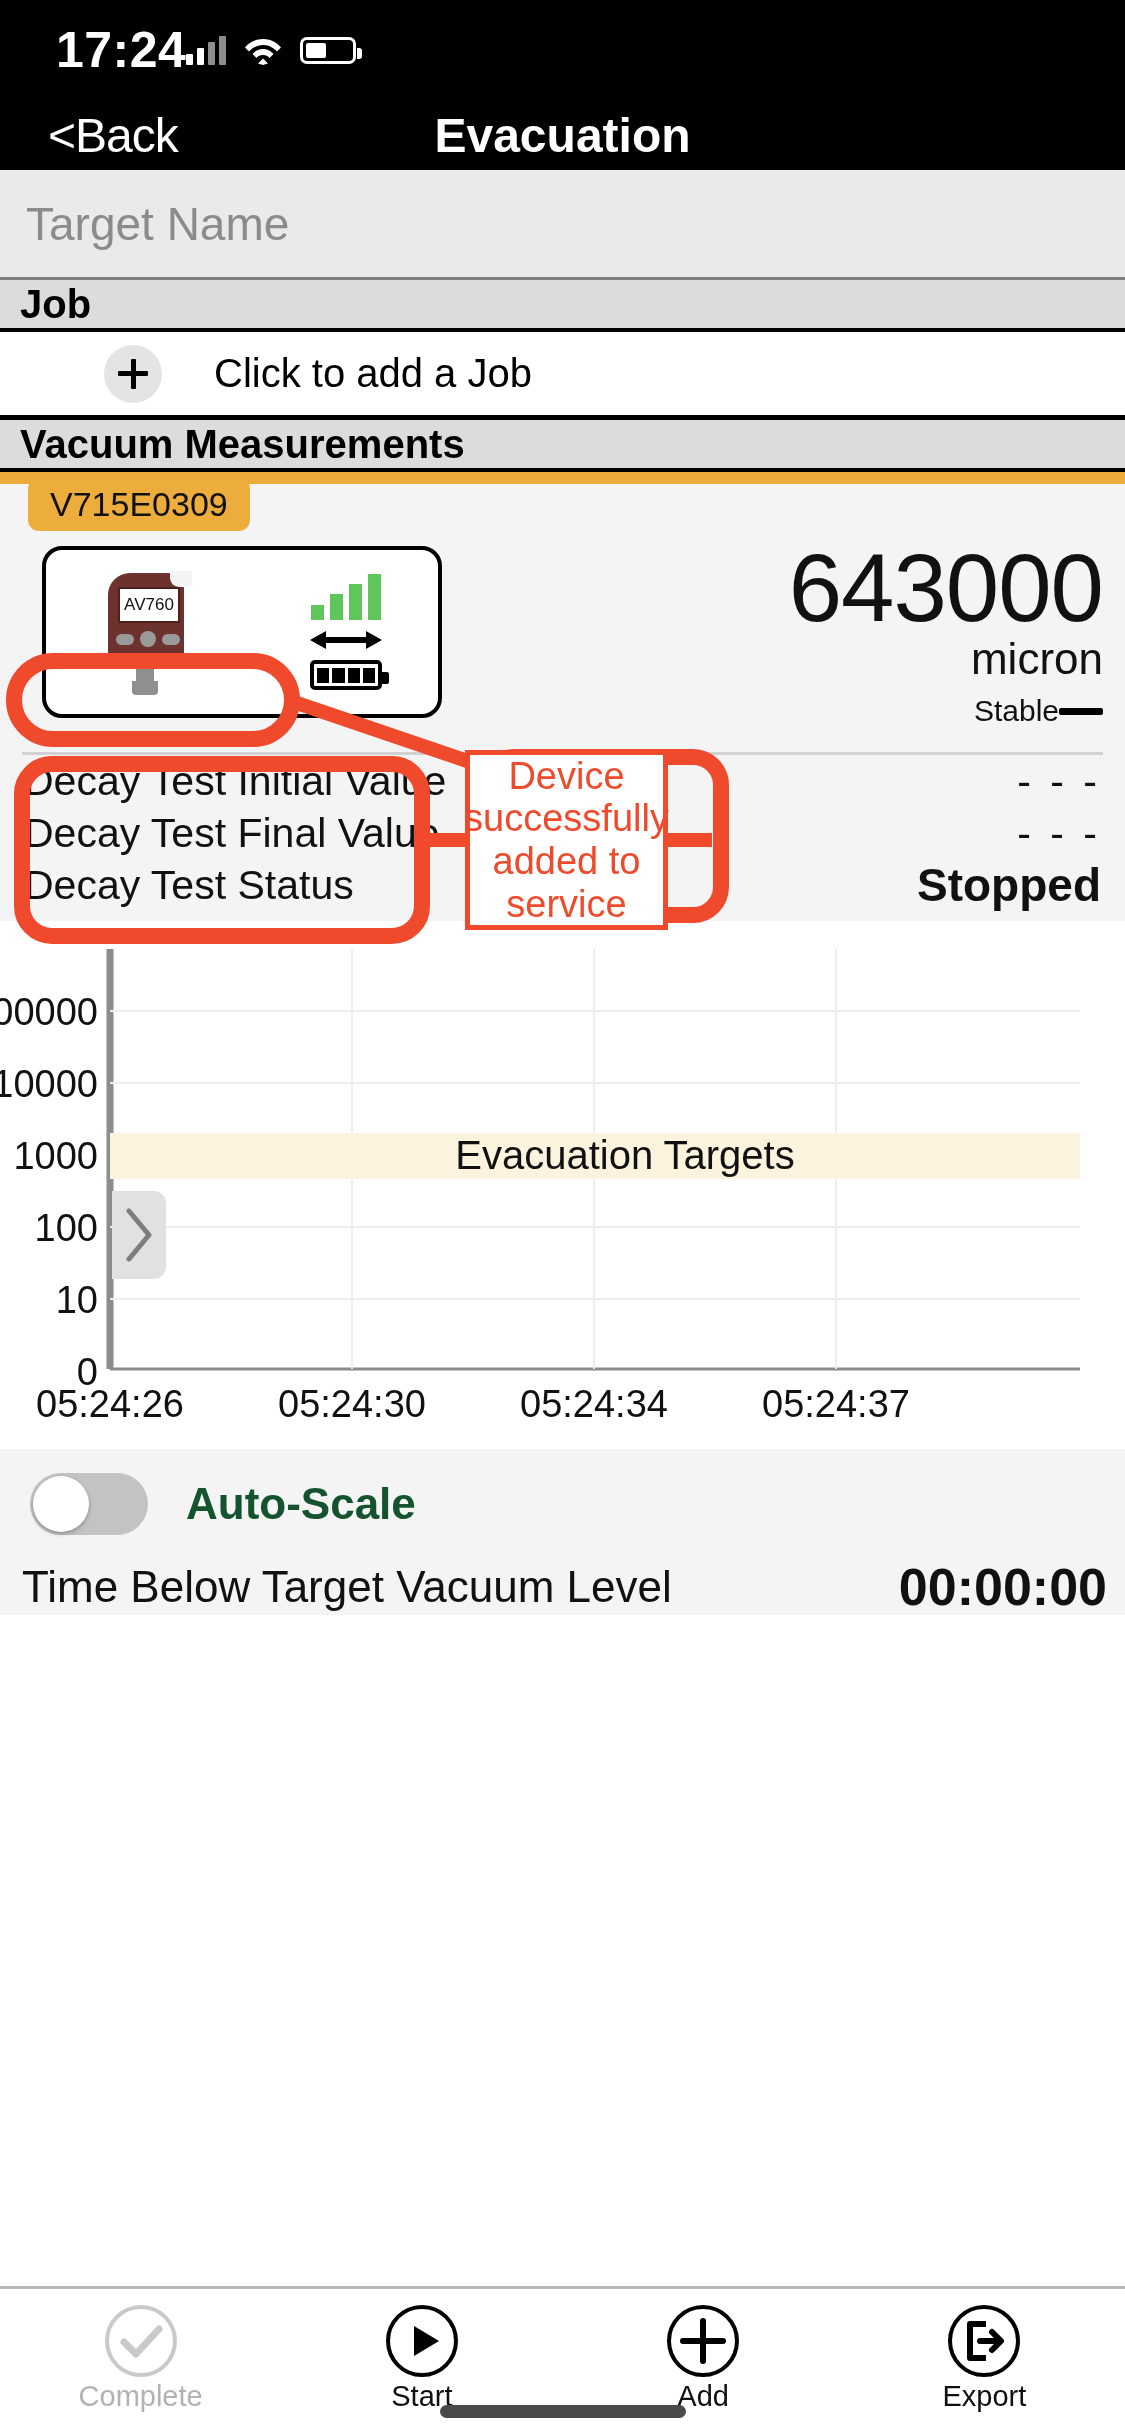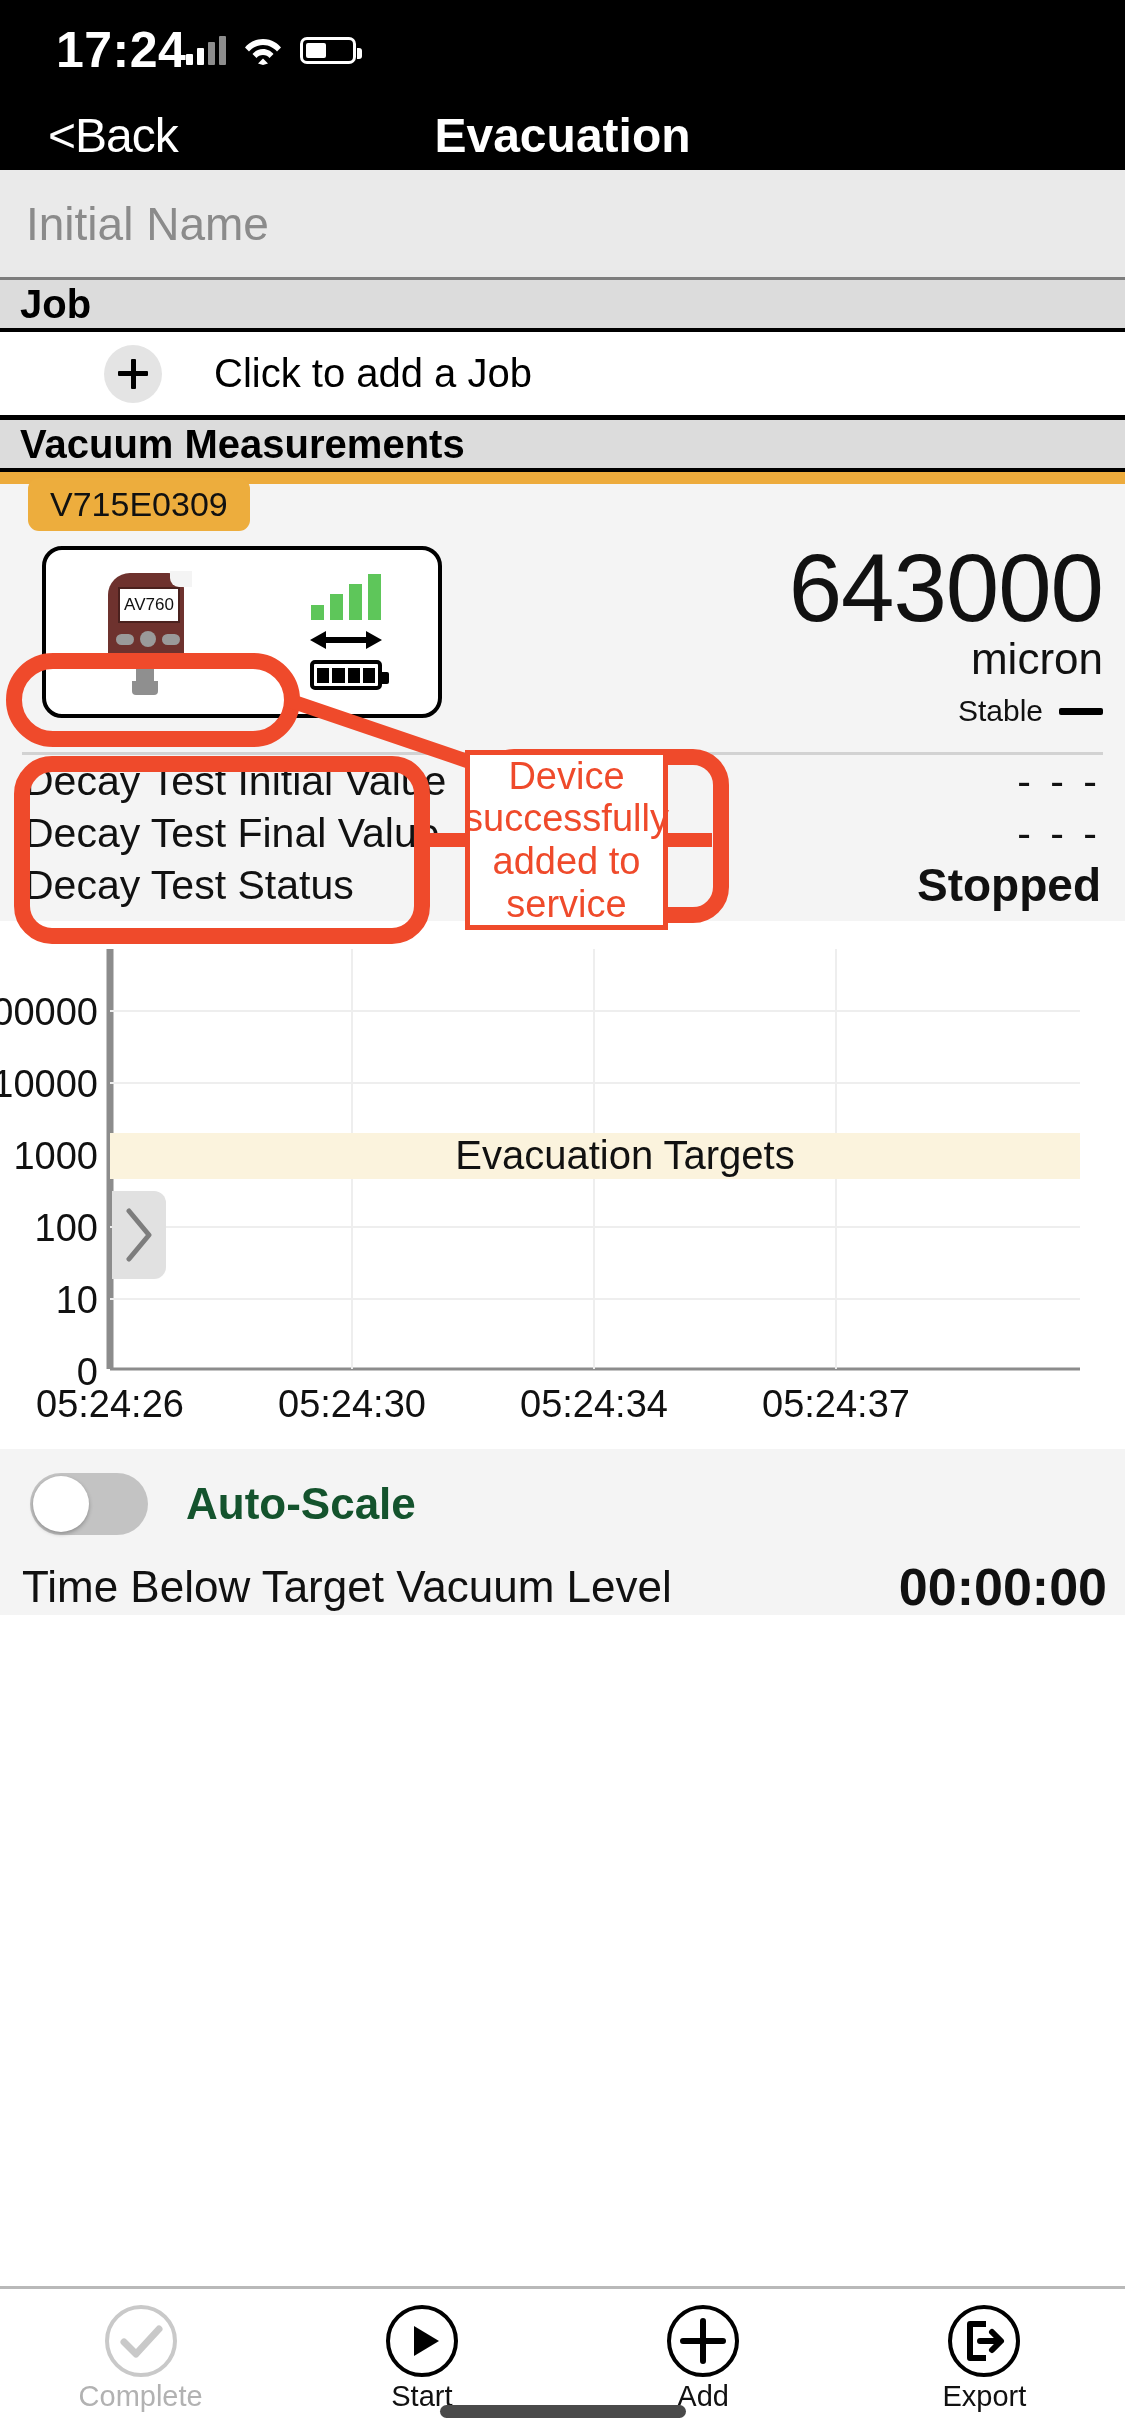--- a/index.html
+++ b/index.html
@@ -113,21 +113,21 @@
   .bars i:nth-child(3){height:36px;}
   .bars i:nth-child(4){height:46px;}
   .arrows { width:72px; height:22px; }
   .battfull { width:72px; height:30px; border:4px solid #000; border-radius:5px; position:relative; display:flex; align-items:center; gap:3px; padding:0 3px; }
   .battfull:after { content:""; position:absolute; right:-11px; top:8px; width:7px; height:12px; background:#000; border-radius:0 2px 2px 0; }
   .battfull u { display:block; flex:1; height:15px; background:#000; }
 
   .value-block { margin-left:auto; text-align:right; padding-right:22px; padding-top:2px; }
   .value-num { font-size:96px; font-weight:400; color:#111; line-height:1.0; letter-spacing:-1px; }
   .value-unit { font-size:44px; color:#111; margin-top:-2px; }
-  .stable-row { display:flex; align-items:center; justify-content:flex-end; gap:16px; margin-top:10px; }
+  .stable-row { display:flex; align-items:center; justify-content:flex-end; margin-top:10px; }
   .stable-txt { font-size:30px; color:#111; }
   .stable-dash { width:44px; height:7px; background:#000; border-radius:2px; }
 
   .divider { height:3px; background:#d2d2d2; margin:12px 22px 0 22px; }
 
   .dt-row {
     display:flex; align-items:center; justify-content:space-between;
     padding:0 24px; height:52px;
   }
   .dt-label { font-size:41px; color:#111; }
@@ -206,21 +206,21 @@
       </span>
   </div>
 </div>
 
 <div class="navbar">
   <div class="nav-back">&lt;Back</div>
   <div class="nav-title">Evacuation</div>
 </div>
 
 <div class="servicename">
-  <span>Initial Name</span>
+  <span>Target Name</span>
 </div>
 
 <div class="sec-header">Job</div>
 <div class="job-card">
   <span class="plus-circle"></span>
   <span class="job-label">Click to add a Job</span>
 </div>
 
 <div class="sec-header">Vacuum Measurements</div>
 

